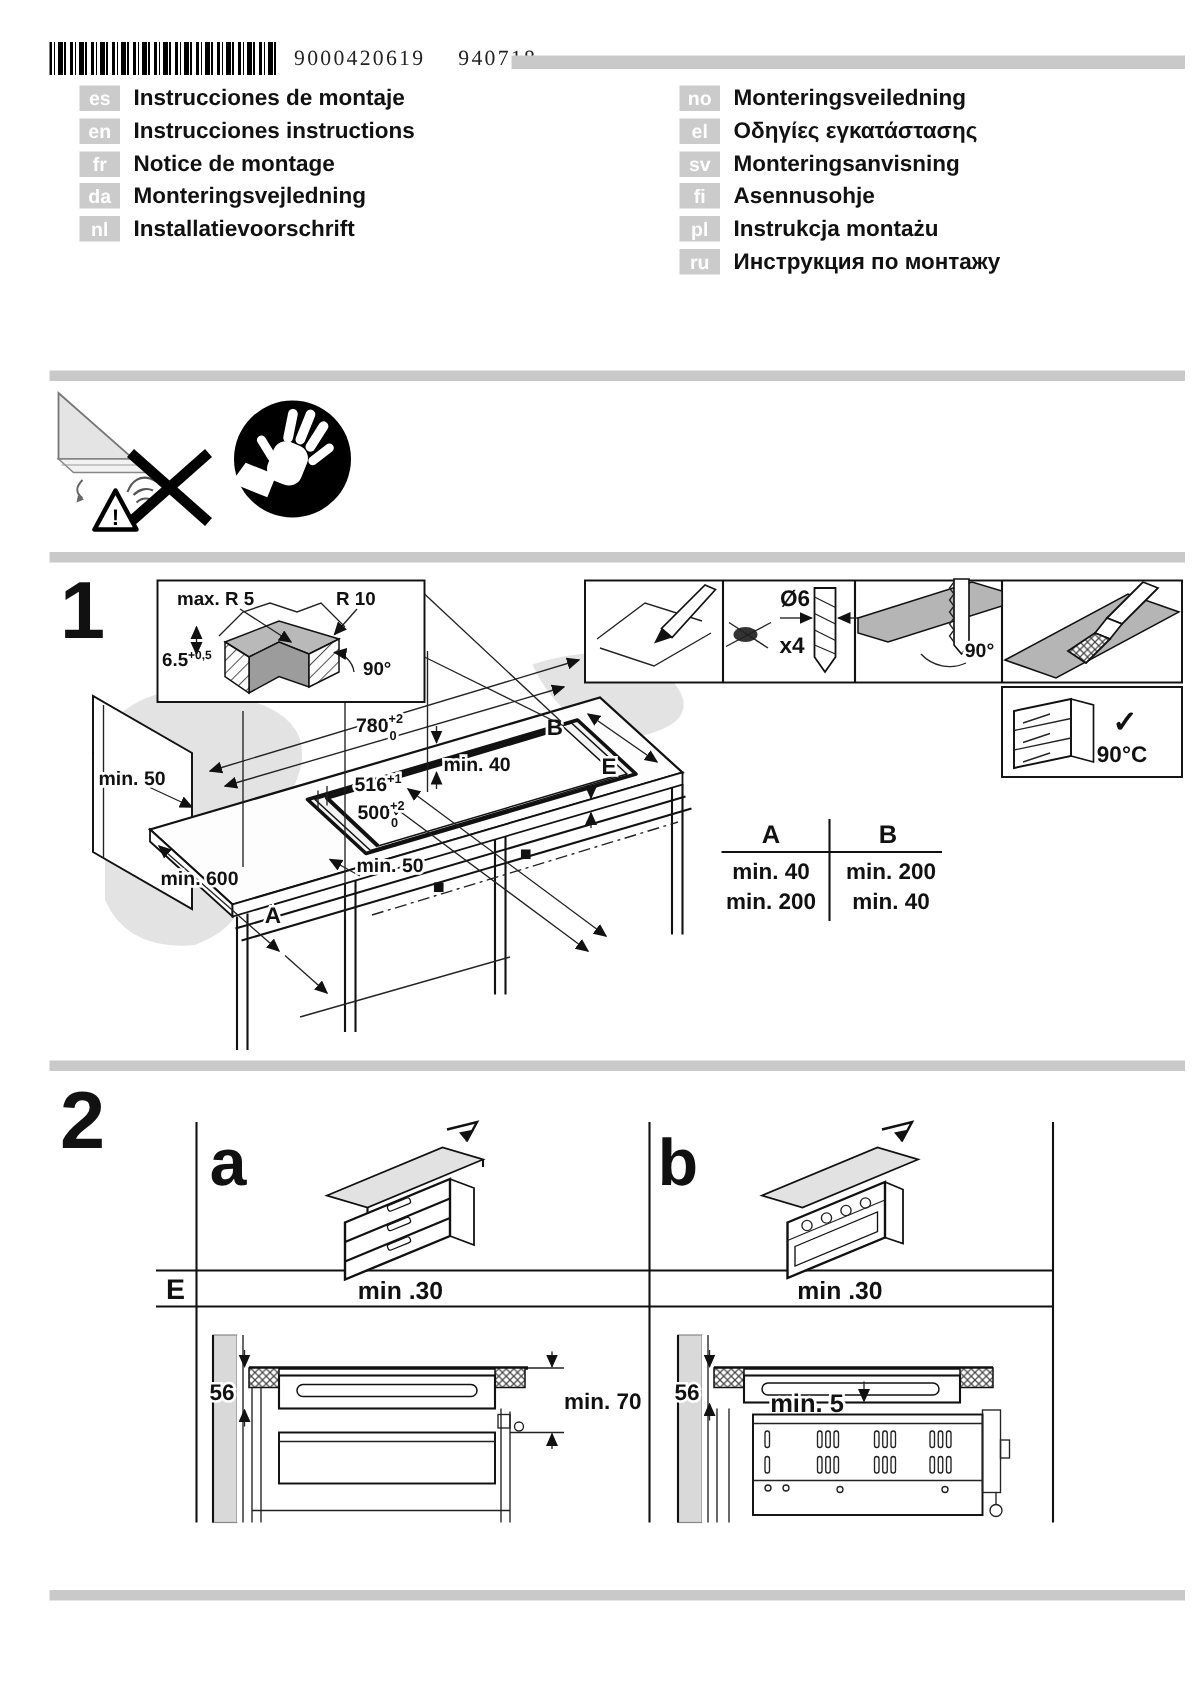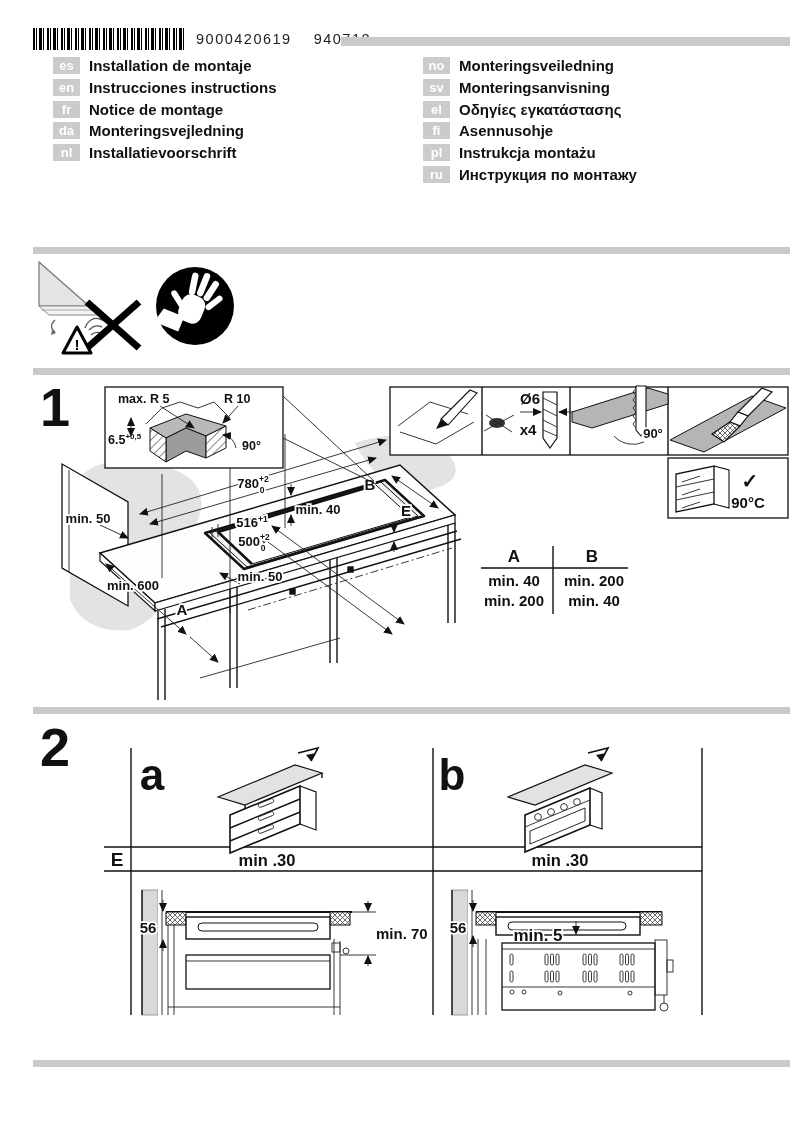--- a/index.html
+++ b/index.html
@@ -5,21 +5,21 @@
   html,body{margin:0;padding:0;background:#f2f2f2;}
   .page{position:relative;width:802px;height:1134px;background:#fff;overflow:hidden;
         font-family:"Liberation Sans",sans-serif;color:#111;}
   .abs{position:absolute;}
   .greybar{position:absolute;background:#c9c9c9;}
   .barcode{position:absolute;left:33px;top:28px;width:152px;height:22px;
     background:
       repeating-linear-gradient(90deg,#000 0 2px,#fff 2px 3px,#000 3px 4px,#fff 4px 6px,
                                 #000 6px 9px,#fff 9px 10px,#000 10px 11px,#fff 11px 14px);}
   .bctext{position:absolute;left:196px;top:31px;font-size:14.5px;letter-spacing:1.5px;color:#222;}
-  .bctext span{margin-right:22px;}
+  .bctext span{margin-right:22px;font-family:Liberation Serif, serif;}
   .langcol{position:absolute;width:370px;}
   .langrow{display:flex;align-items:center;gap:9px;height:21.7px;padding-left:20px;}
   .tag{width:27px;height:17px;background:#cbcbcb;color:#fff;font-size:13px;font-weight:bold;
        display:flex;align-items:center;justify-content:center;flex:0 0 27px;}
   .ltitle{font-size:15px;font-weight:bold;white-space:nowrap;}
   .bignum{position:absolute;font-size:54px;font-weight:bold;line-height:1;}
   svg text{font-family:"Liberation Sans",sans-serif;}
   .dim{font-weight:bold;font-size:13px;fill:#111;stroke:#fff;stroke-width:3.5px;paint-order:stroke;}
   .s15{font-size:15px;}
   .s17{font-size:17px;}
@@ -35,51 +35,51 @@
 
   <div class="barcode"></div>
   <div class="bctext">
     <span>9000420619</span><span>940718</span>
   </div>
   <div class="greybar" style="left:341px;top:37px;width:449px;height:9px;"></div>
 
   <div class="langcol" style="left:33px;top:55px;">
     <div class="langrow">
         <span class="tag">es</span>
-        <span class="ltitle">Installation de montaje</span>
+        <span class="ltitle">Instrucciones de montaje</span>
       </div>
     <div class="langrow">
         <span class="tag">en</span>
         <span class="ltitle">Instrucciones instructions</span>
       </div>
     <div class="langrow">
         <span class="tag">fr</span>
         <span class="ltitle">Notice de montage</span>
       </div>
     <div class="langrow">
         <span class="tag">da</span>
         <span class="ltitle">Monteringsvejledning</span>
       </div>
     <div class="langrow">
         <span class="tag">nl</span>
         <span class="ltitle">Installatievoorschrift</span>
       </div>
   </div>
-  <div class="langcol" style="left:403px;top:55px;">
+  <div class="langcol" style="left:433px;top:55px;">
     <div class="langrow">
         <span class="tag">no</span>
         <span class="ltitle">Monteringsveiledning</span>
       </div>
     <div class="langrow">
+        <span class="tag">el</span>
+        <span class="ltitle">Οδηγίες εγκατάστασης</span>
+      </div>
+    <div class="langrow">
         <span class="tag">sv</span>
         <span class="ltitle">Monteringsanvisning</span>
-      </div>
-    <div class="langrow">
-        <span class="tag">el</span>
-        <span class="ltitle">Οδηγίες εγκατάστασης</span>
       </div>
     <div class="langrow">
         <span class="tag">fi</span>
         <span class="ltitle">Asennusohje</span>
       </div>
     <div class="langrow">
         <span class="tag">pl</span>
         <span class="ltitle">Instrukcja montażu</span>
       </div>
     <div class="langrow">

